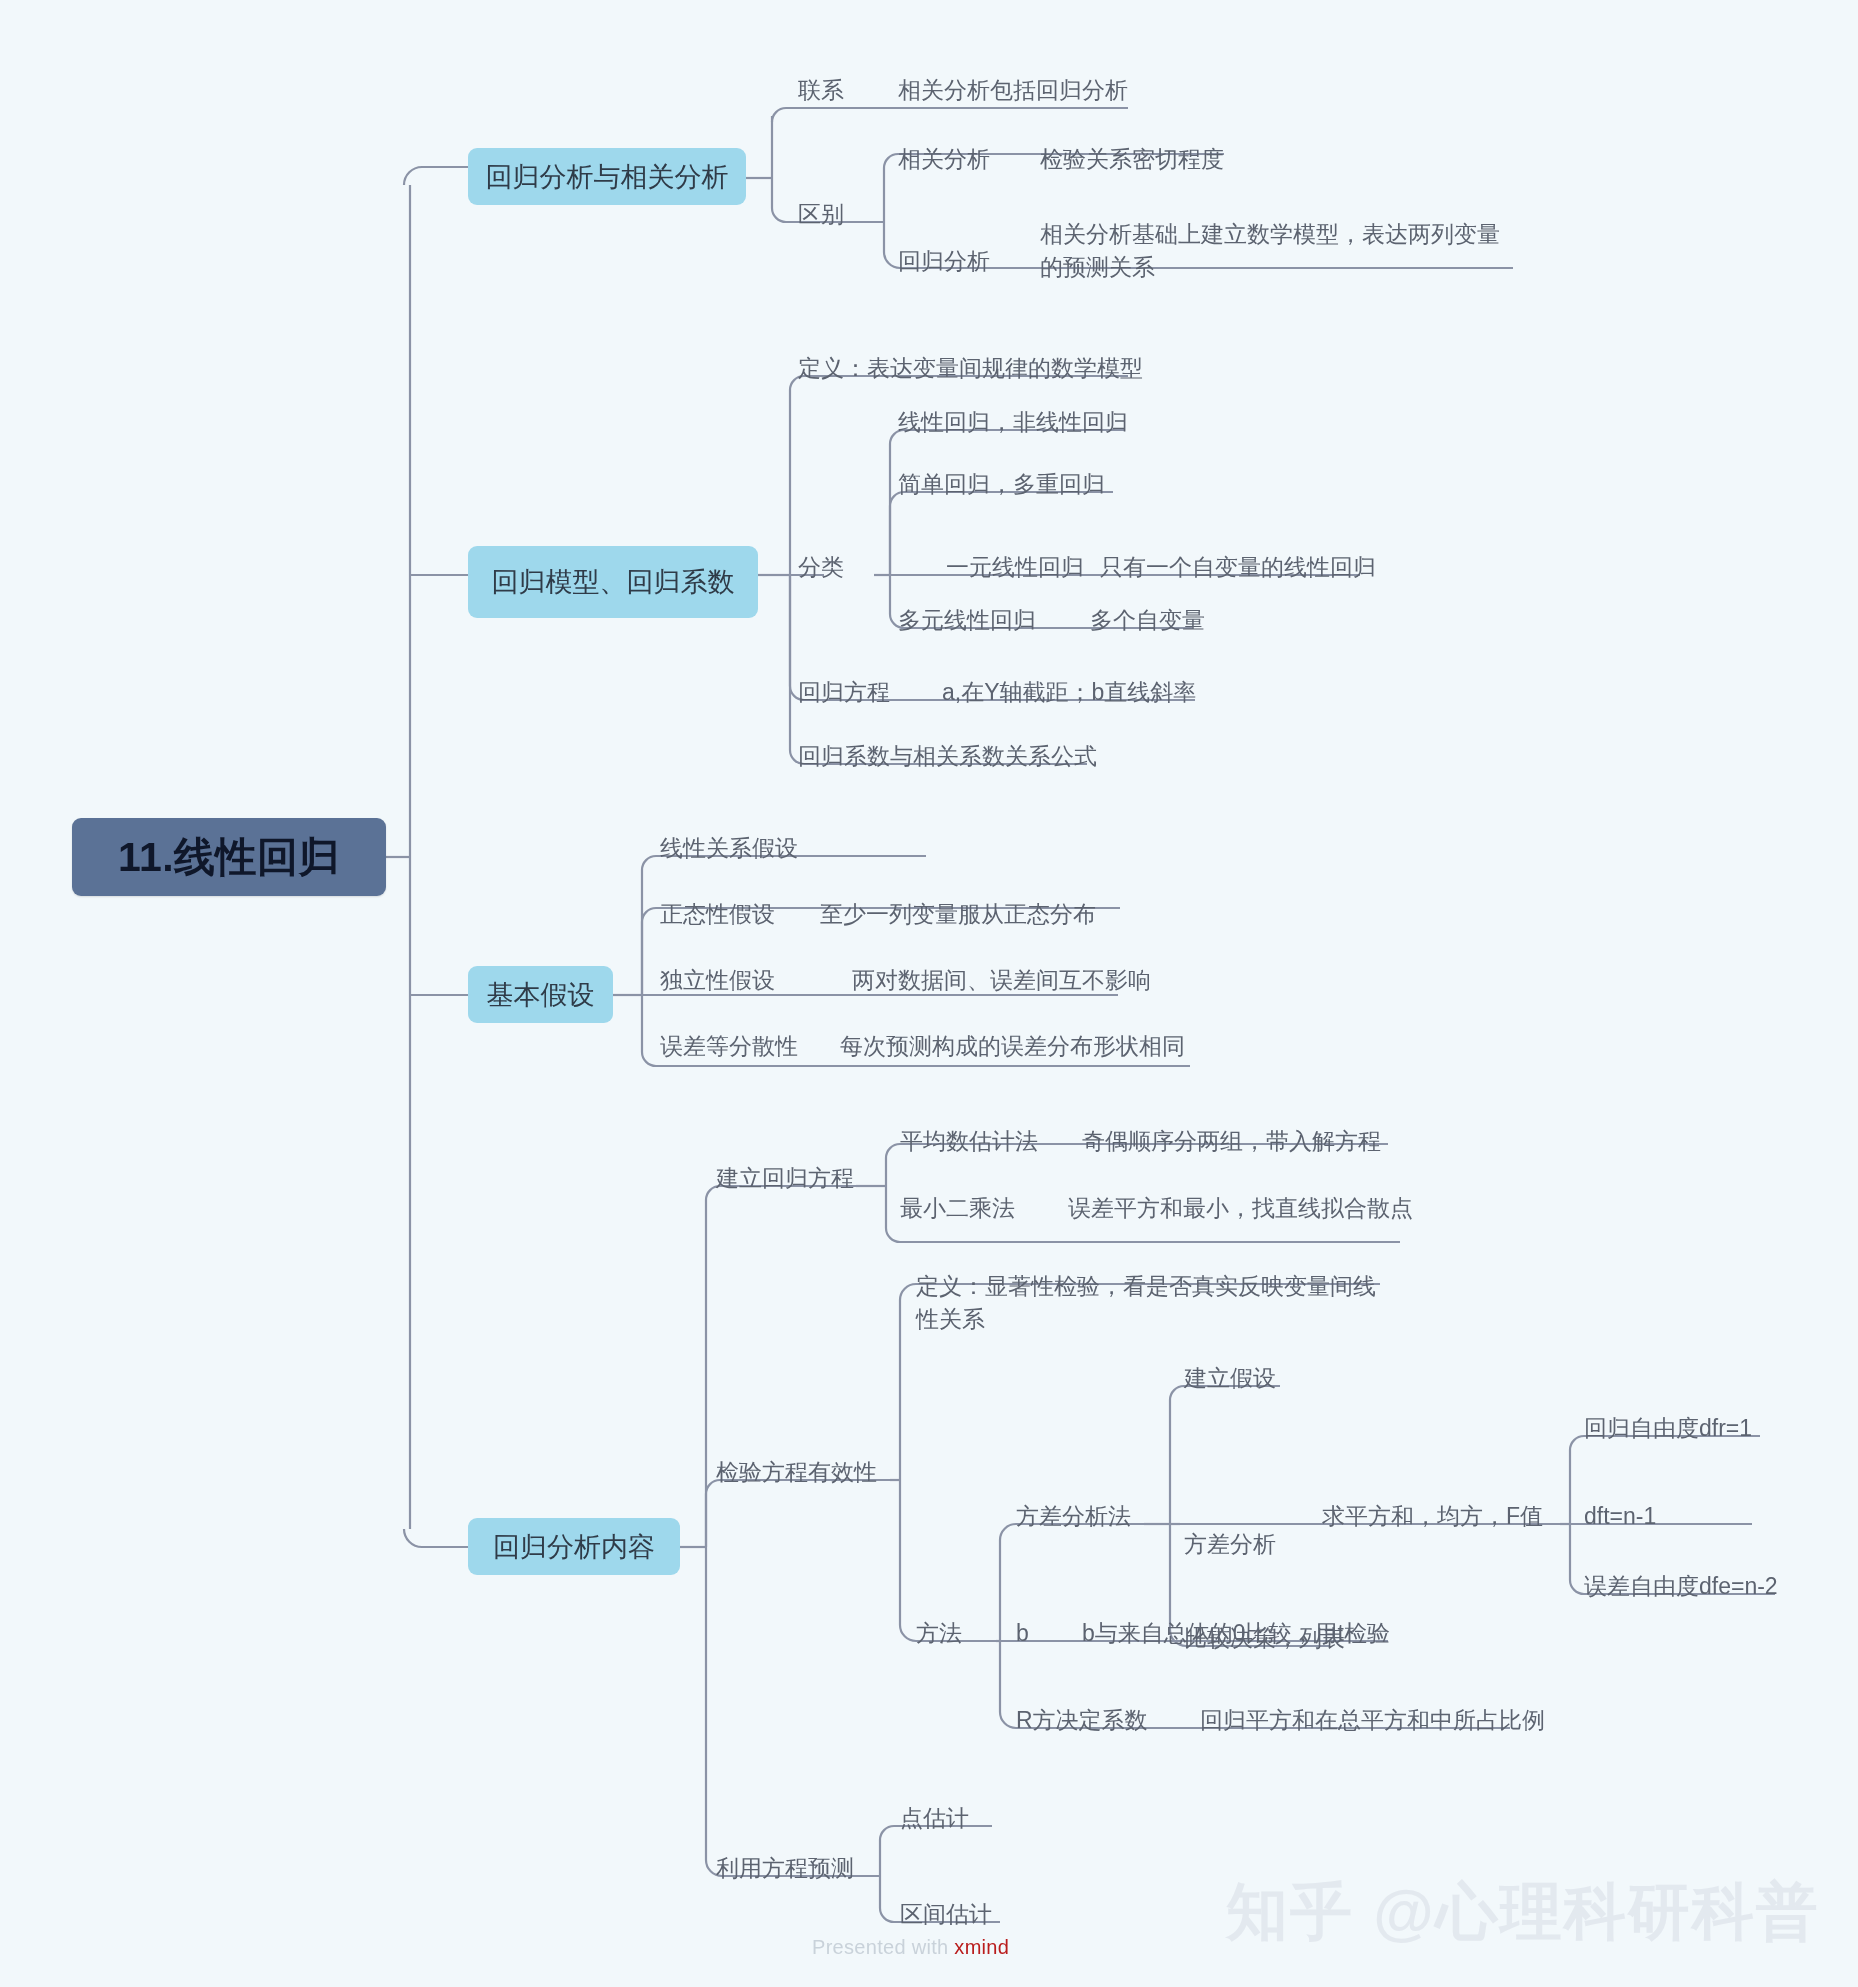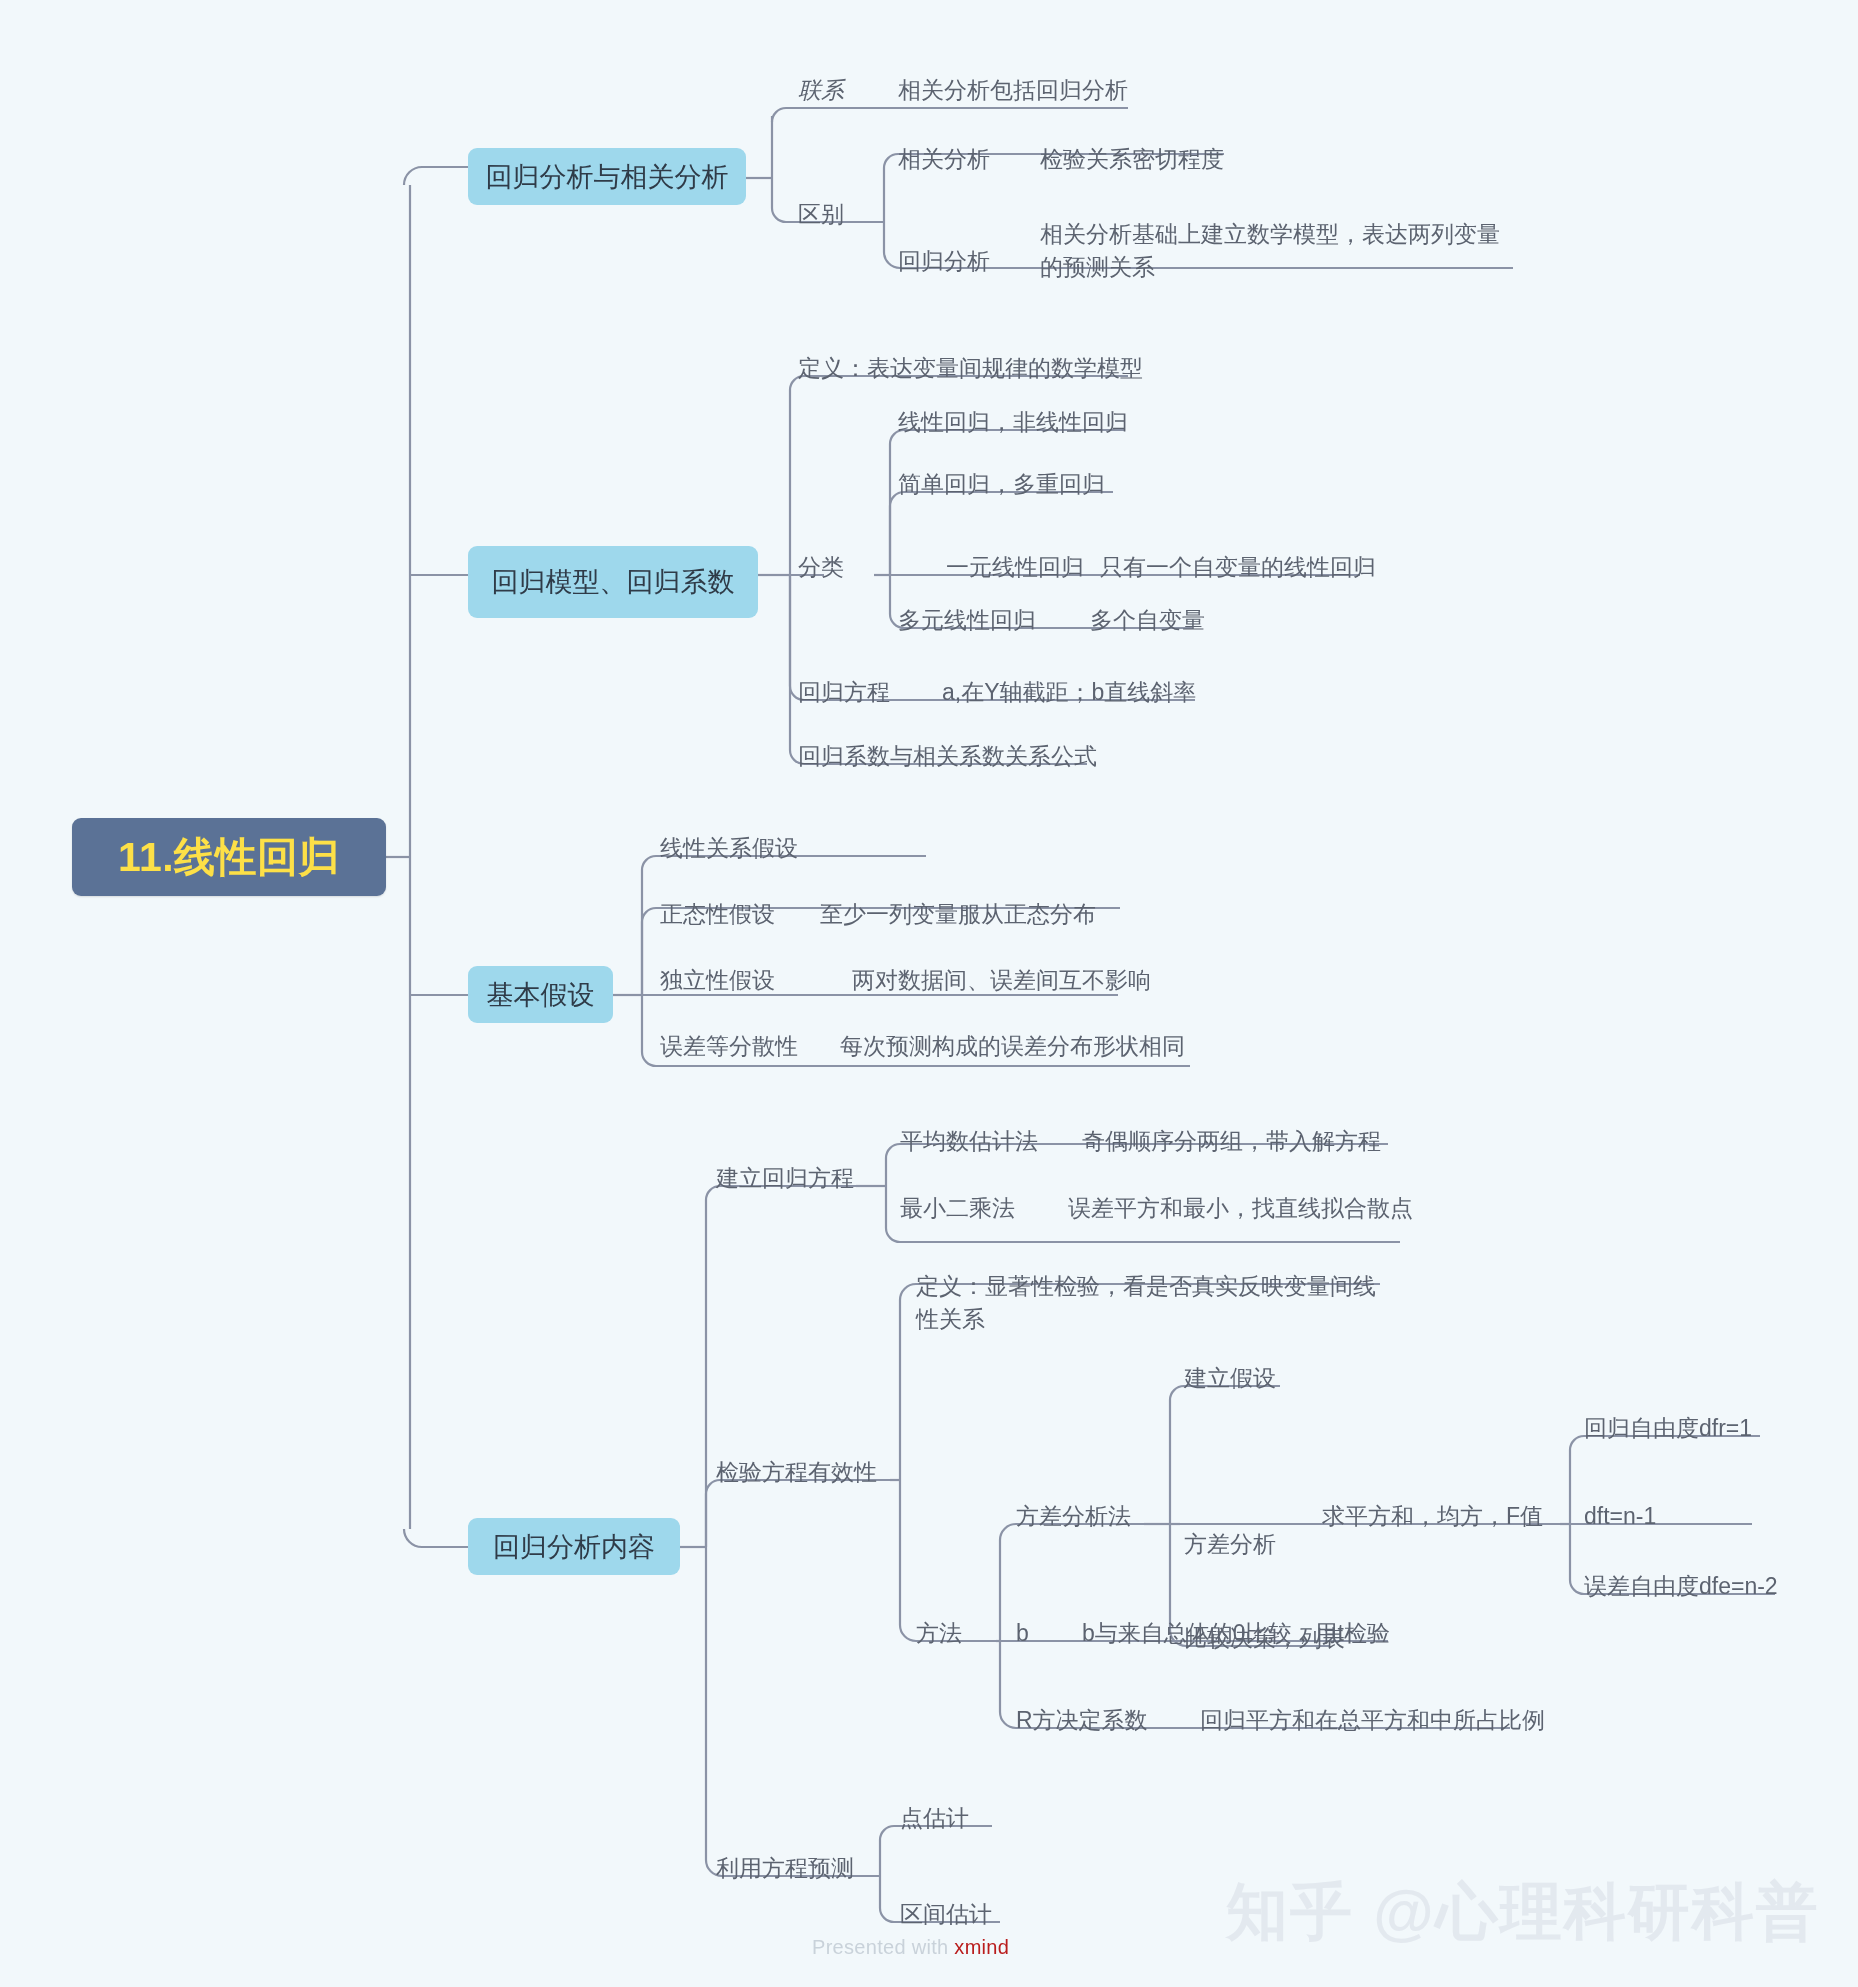--- a/index.html
+++ b/index.html
@@ -14,21 +14,21 @@
   }
   #canvas{position:absolute;left:0;top:0;width:1858px;height:1987px;}
   svg#links{position:absolute;left:0;top:0;width:1858px;height:1987px;pointer-events:none;}
   svg#links path,svg#links line{fill:none;stroke:#8b93a6;stroke-width:2.2;}
 
   
   .node{position:absolute;box-sizing:border-box;}
 
   .root{
     background:#5b7296;
-    color:#fde047;
+    color:#0f172a;
     border-radius:9px;
     font-size:41px;
     font-weight:bold;
     letter-spacing:.5px;
     display:flex;align-items:center;justify-content:center;
     box-shadow:0 1px 2px rgba(0,0,0,.12);
   }
   .main{
     background:#9ed8ec;
     color:#2f3b48;
@@ -156,21 +156,21 @@
   </div>
 
   <div class="node main" style="left:468px;top:966px;width:145px;height:57px;">
     <span>基本假设</span>
   </div>
 
   <div class="node main" style="left:468px;top:1518px;width:212px;height:57px;">
     <span>回归分析内容</span>
   </div>
 
-  <div class="node leaf" style="left:798px;top:74px;font-style:italic;">
+  <div class="node leaf" style="left:798px;top:74px;">
     <span>联系</span>
   </div>
   <div class="node leaf" style="left:898px;top:74px;">
     <span>相关分析包括回归分析</span>
   </div>
 
   <div class="node leaf" style="left:798px;top:198px;">
     <span>区别</span>
   </div>
 

